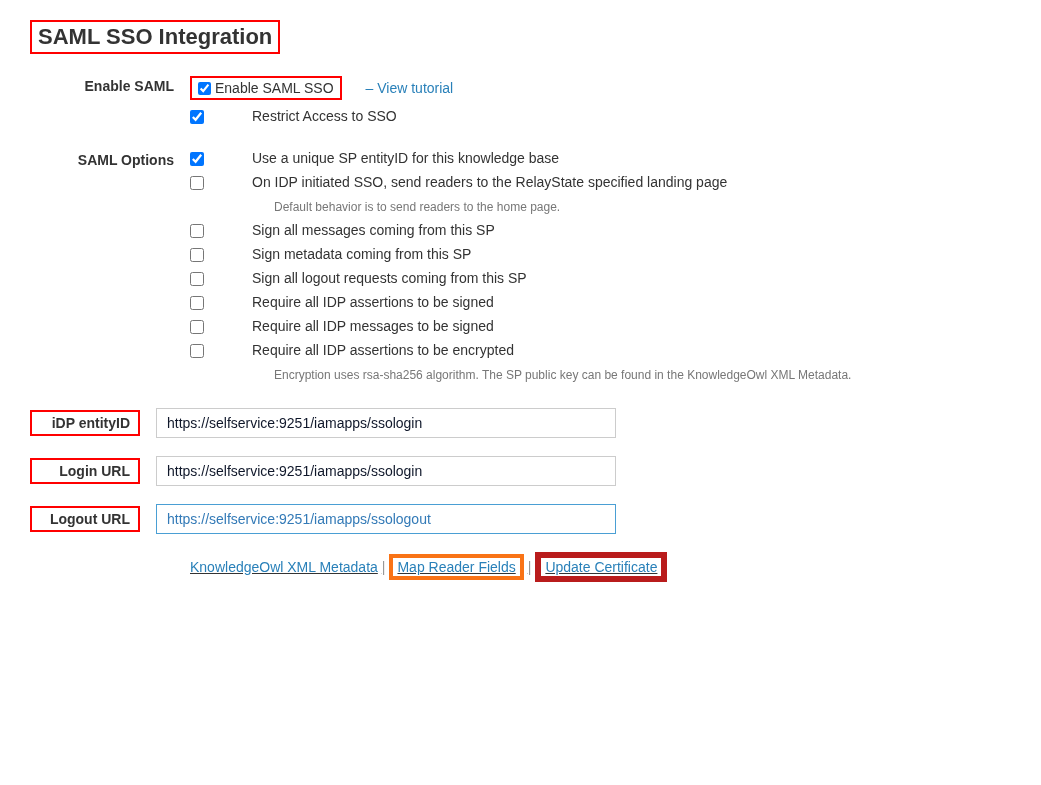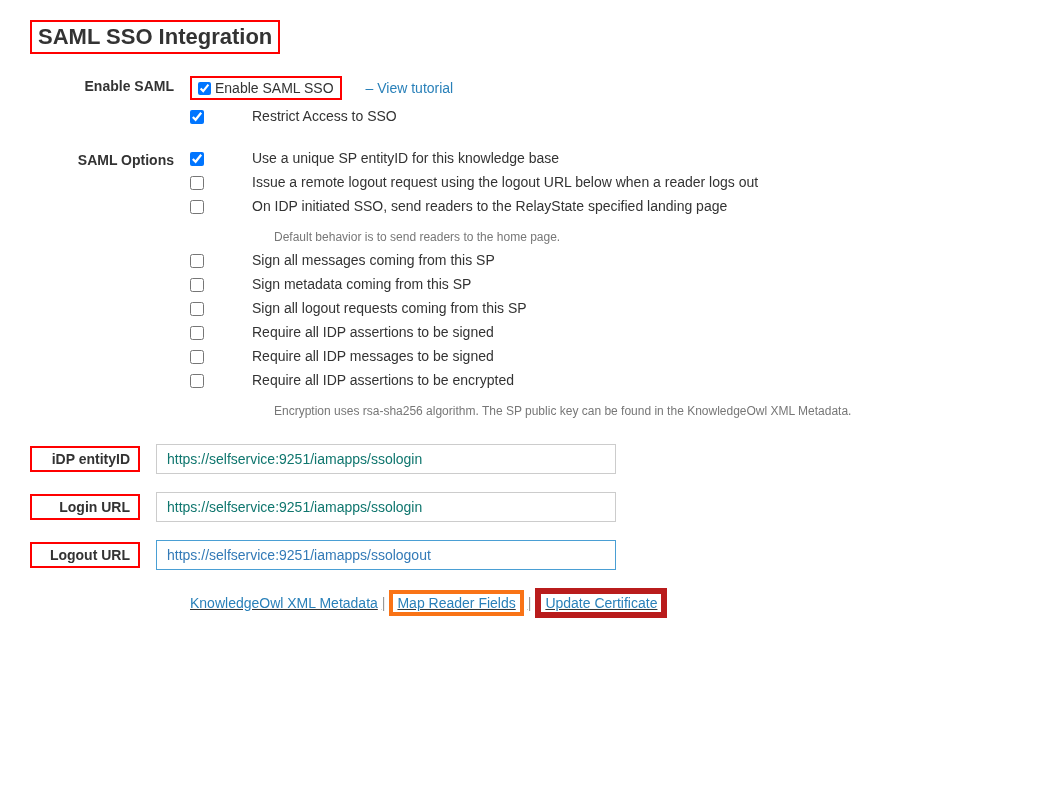--- a/index.html
+++ b/index.html
@@ -56,21 +56,21 @@
     }
 
     .checkbox-label {
       font-size: 14px;
       color: #333;
     }
 
     .checkbox-sublabel {
       font-size: 12px;
       color: #777;
-      margin-top: 16px;
+      margin-top: 10px;
       margin-left: 22px;
     }
 
     .enable-saml-row {
       display: flex;
       align-items: center;
       gap: 24px;
       margin-bottom: 8px;
     }
 
@@ -97,21 +97,21 @@
       margin-right: 16px;
       flex-shrink: 0;
       font-size: 14px;
     }
 
     .field-input {
       border: 1px solid #ccc;
       padding: 6px 10px;
       font-size: 14px;
       width: 460px;
-      color: #0f766e;
+      color: #0f172a;
       outline: none;
     }
 
     .logout-input {
       border: 1px solid #4a9fd4;
       color: #337ab7;
     }
 
     .bottom-links {
       margin-top: 10px;
@@ -183,24 +183,20 @@
 
 
 <div class="saml-options-section">
   <div class="form-label">SAML Options</div>
   <div class="form-content" id="saml-options-list">
   <div class="checkbox-row">
         <input type="checkbox" id="samlOpt0" checked="" style="">
         <div><label for="samlOpt0" class="checkbox-label">Use a unique SP entityID for this knowledge base</label></div>
       </div>
       <div class="checkbox-row">
-        <input type="checkbox" id="samlOpt1" style="">
-        <div><label for="samlOpt1" class="checkbox-label">Issue a remote logout request using the logout URL below when a reader logs out</label></div>
-      </div>
-      <div class="checkbox-row">
         <input type="checkbox" id="samlOpt2" style="">
         <div><label for="samlOpt2" class="checkbox-label">On IDP initiated SSO, send readers to the RelayState specified landing page</label><div class="checkbox-sublabel">Default behavior is to send readers to the home page.</div></div>
       </div>
       <div class="checkbox-row">
         <input type="checkbox" id="samlOpt3" style="">
         <div><label for="samlOpt3" class="checkbox-label">Sign all messages coming from this SP</label></div>
       </div>
       <div class="checkbox-row">
         <input type="checkbox" id="samlOpt4" style="">
         <div><label for="samlOpt4" class="checkbox-label">Sign metadata coming from this SP</label></div>

